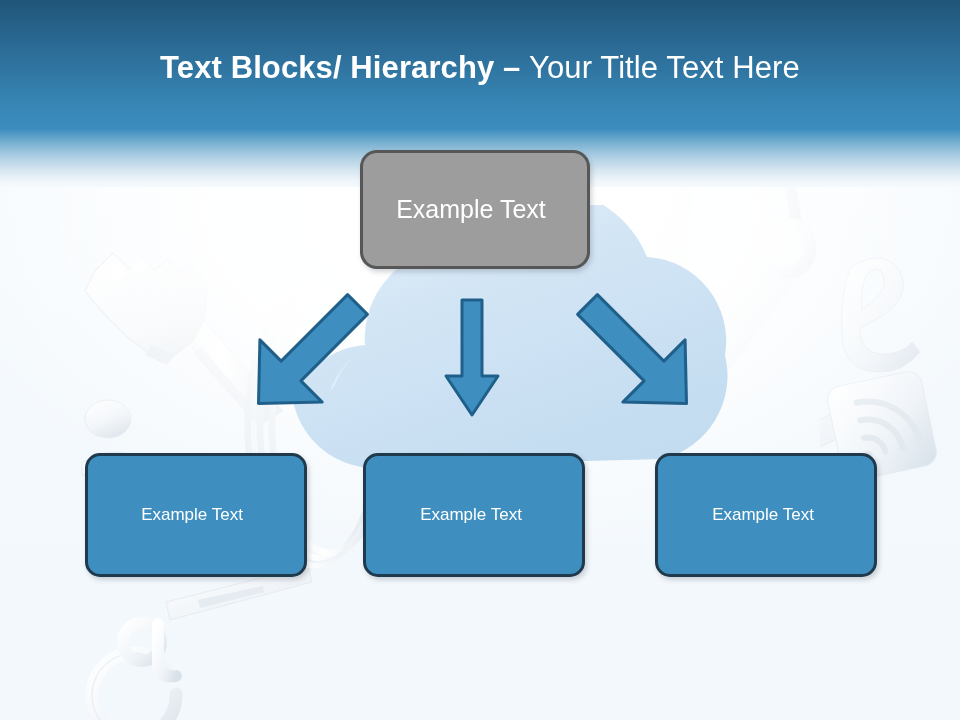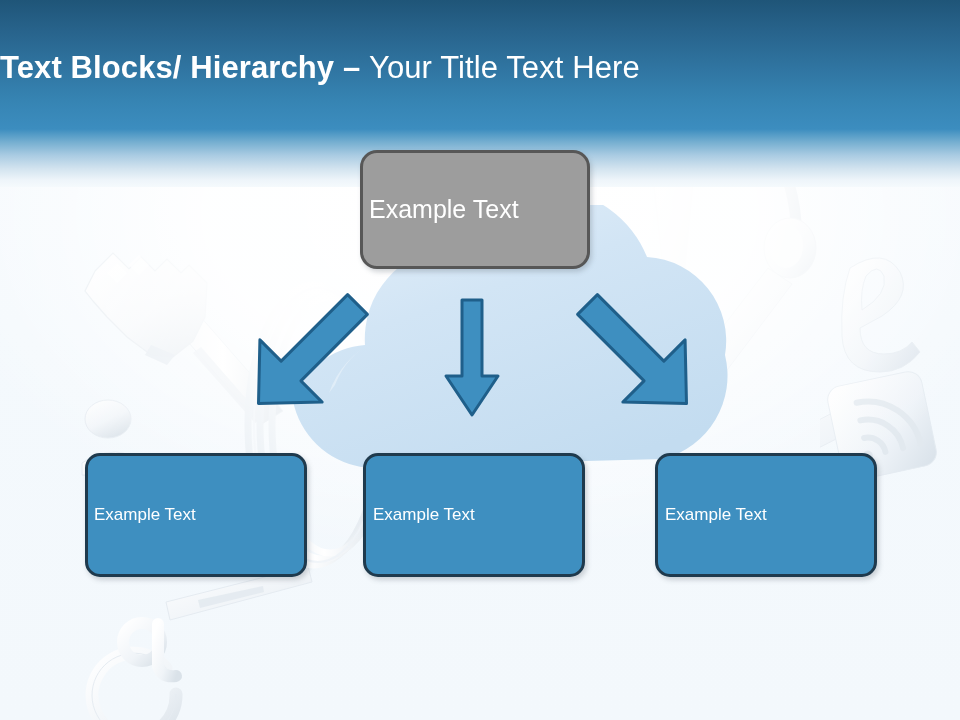--- a/index.html
+++ b/index.html
@@ -70,20 +70,21 @@
                 #d2e3ef 68%,
                 #eef5fa 88%,
                 #f5fafd 100%);
   }
 
   .title {
     position: absolute;
     left: 0;
     top: 50px;
     width: 960px;
+    text-align: center;
     color: #ffffff;
     font-size: 31px;
     letter-spacing: 0.1px;
     white-space: nowrap;
   }
   .title .t-bold { font-weight: bold; }
   .title .t-dash { font-weight: bold; }
   .title .t-light { font-weight: normal; }
 
   
@@ -101,24 +102,23 @@
     width: 560px;
     height: 400px;
   }
 
   
   .node {
     position: absolute;
     box-sizing: border-box;
     display: flex;
     align-items: center;
-    justify-content: flex-start;
+    justify-content: center;
     color: #ffffff;
     border-radius: 14px;
-    padding-left: 10px;
   }
   .node-top {
     left: 360px;
     top: 150px;
     width: 230px;
     height: 119px;
     background: #9d9d9d;
     border: 3px solid #575757;
     font-size: 25px;
     border-radius: 17px;

